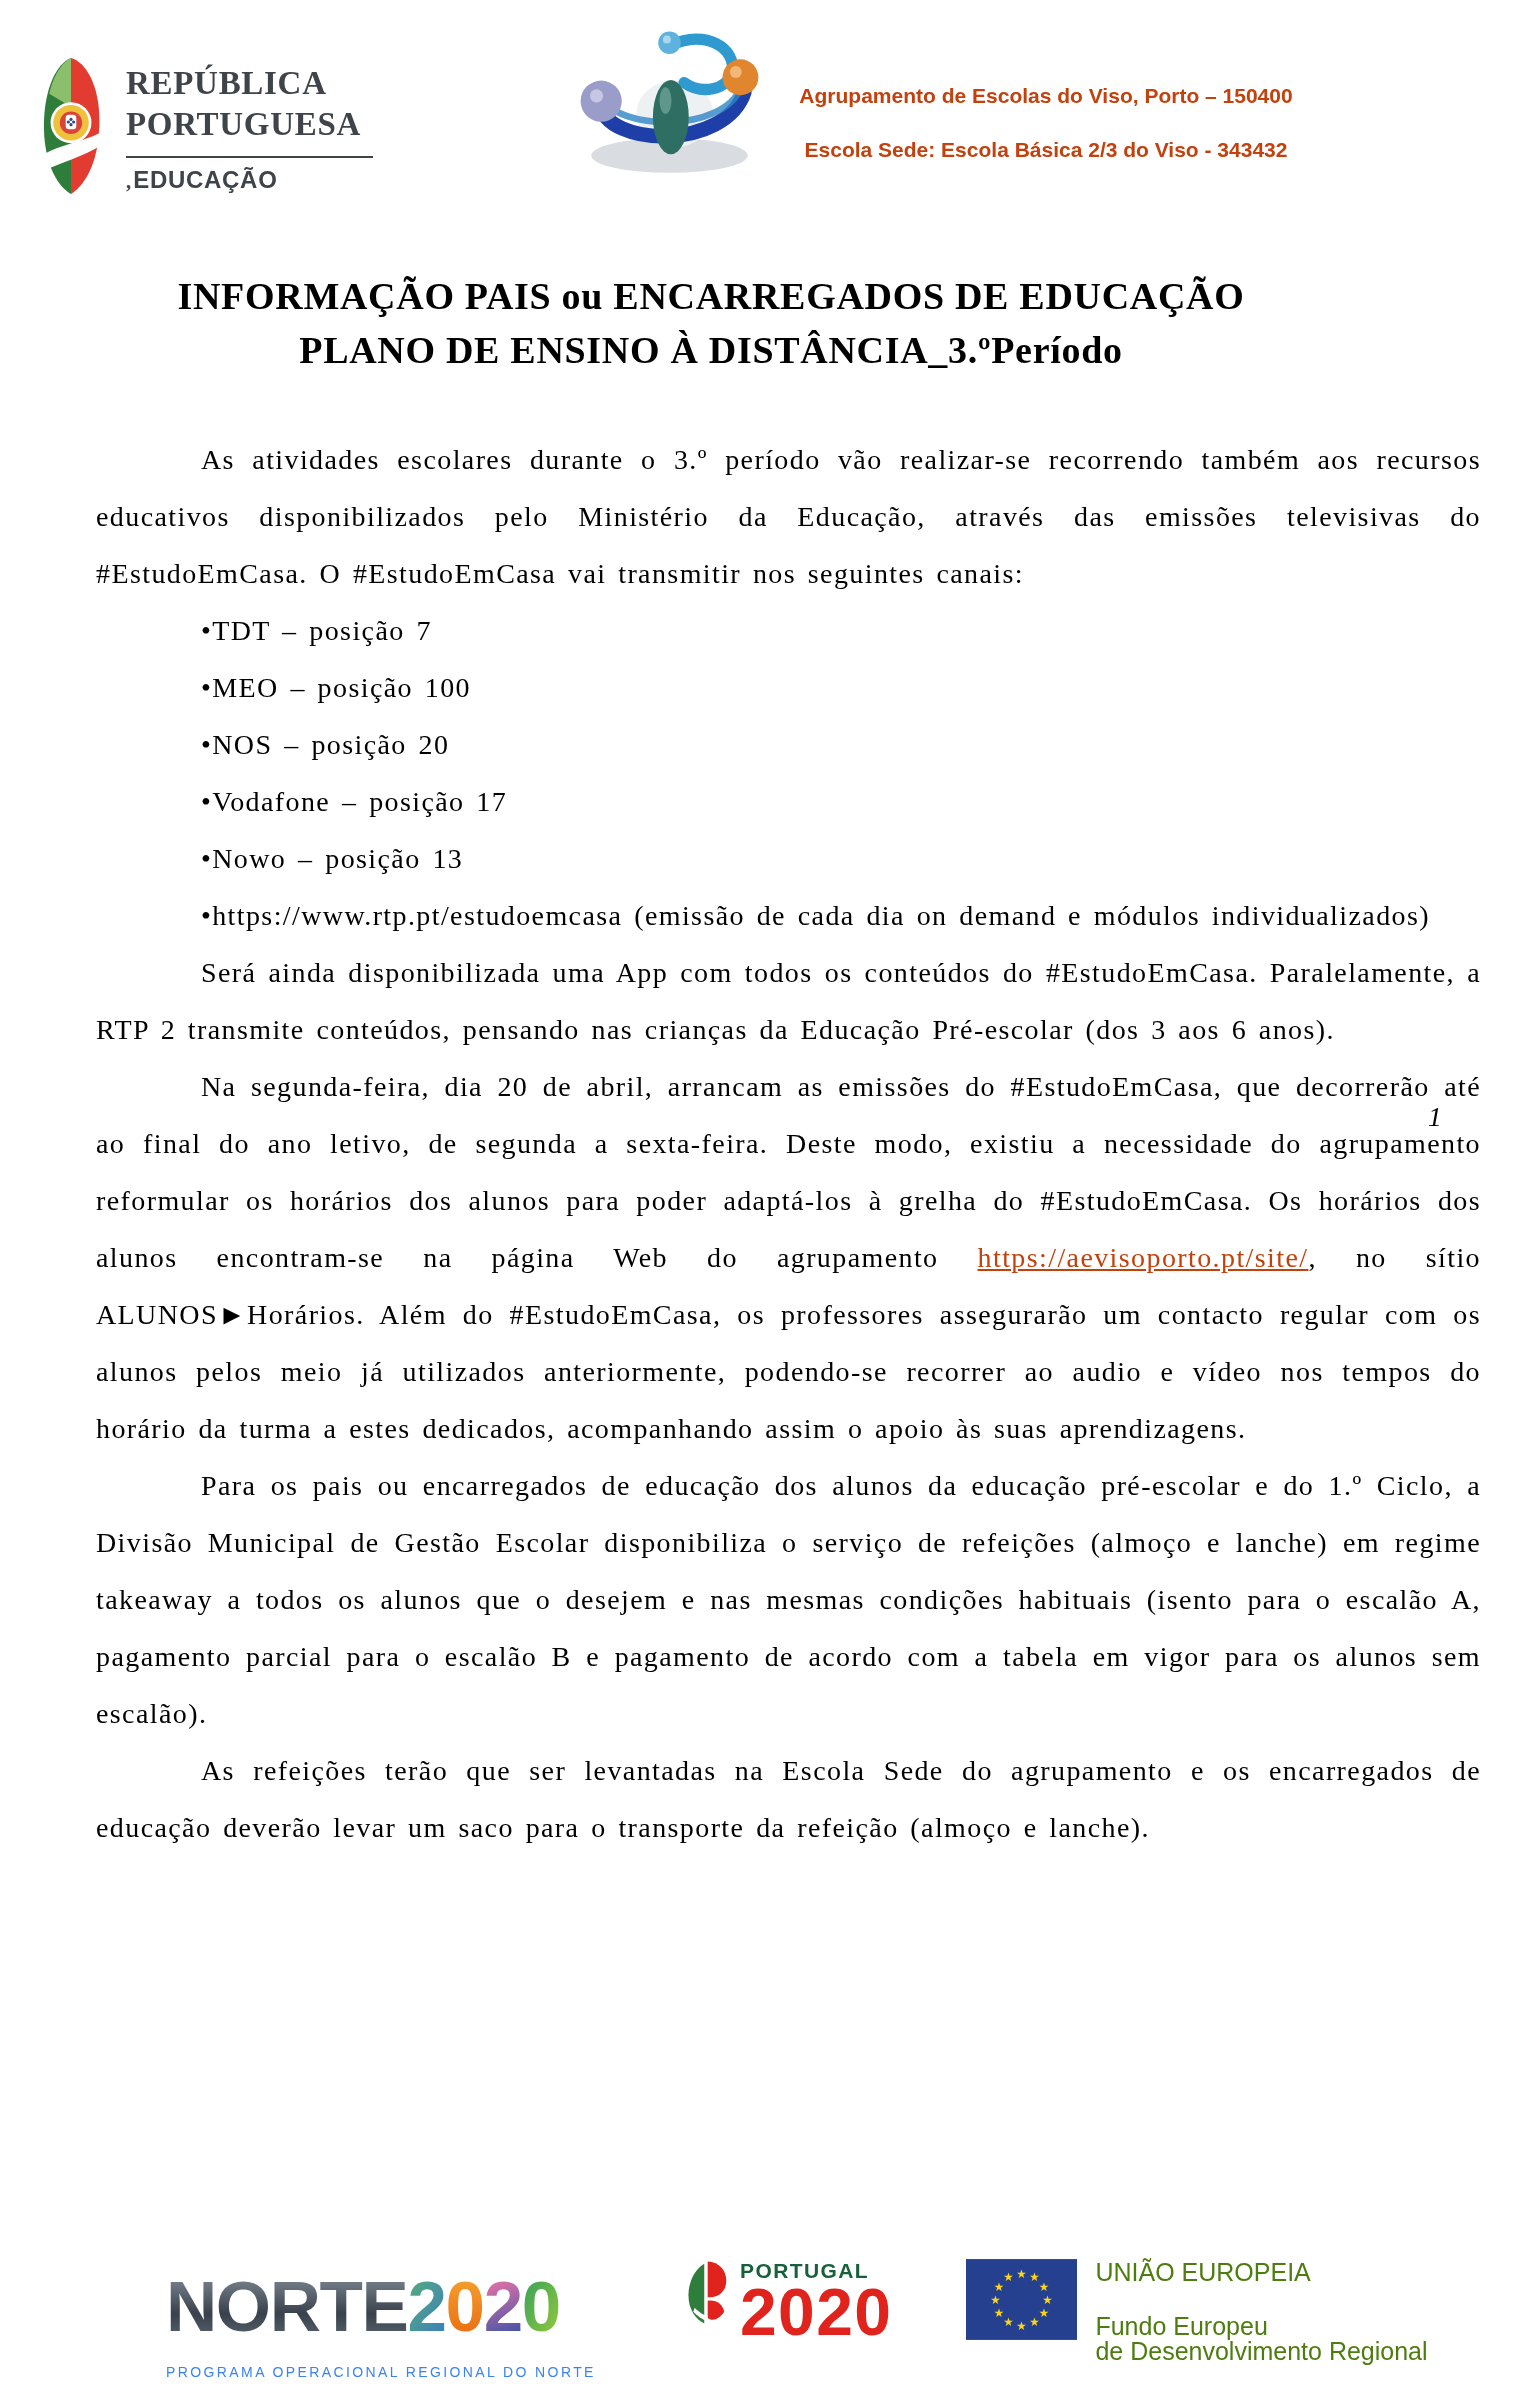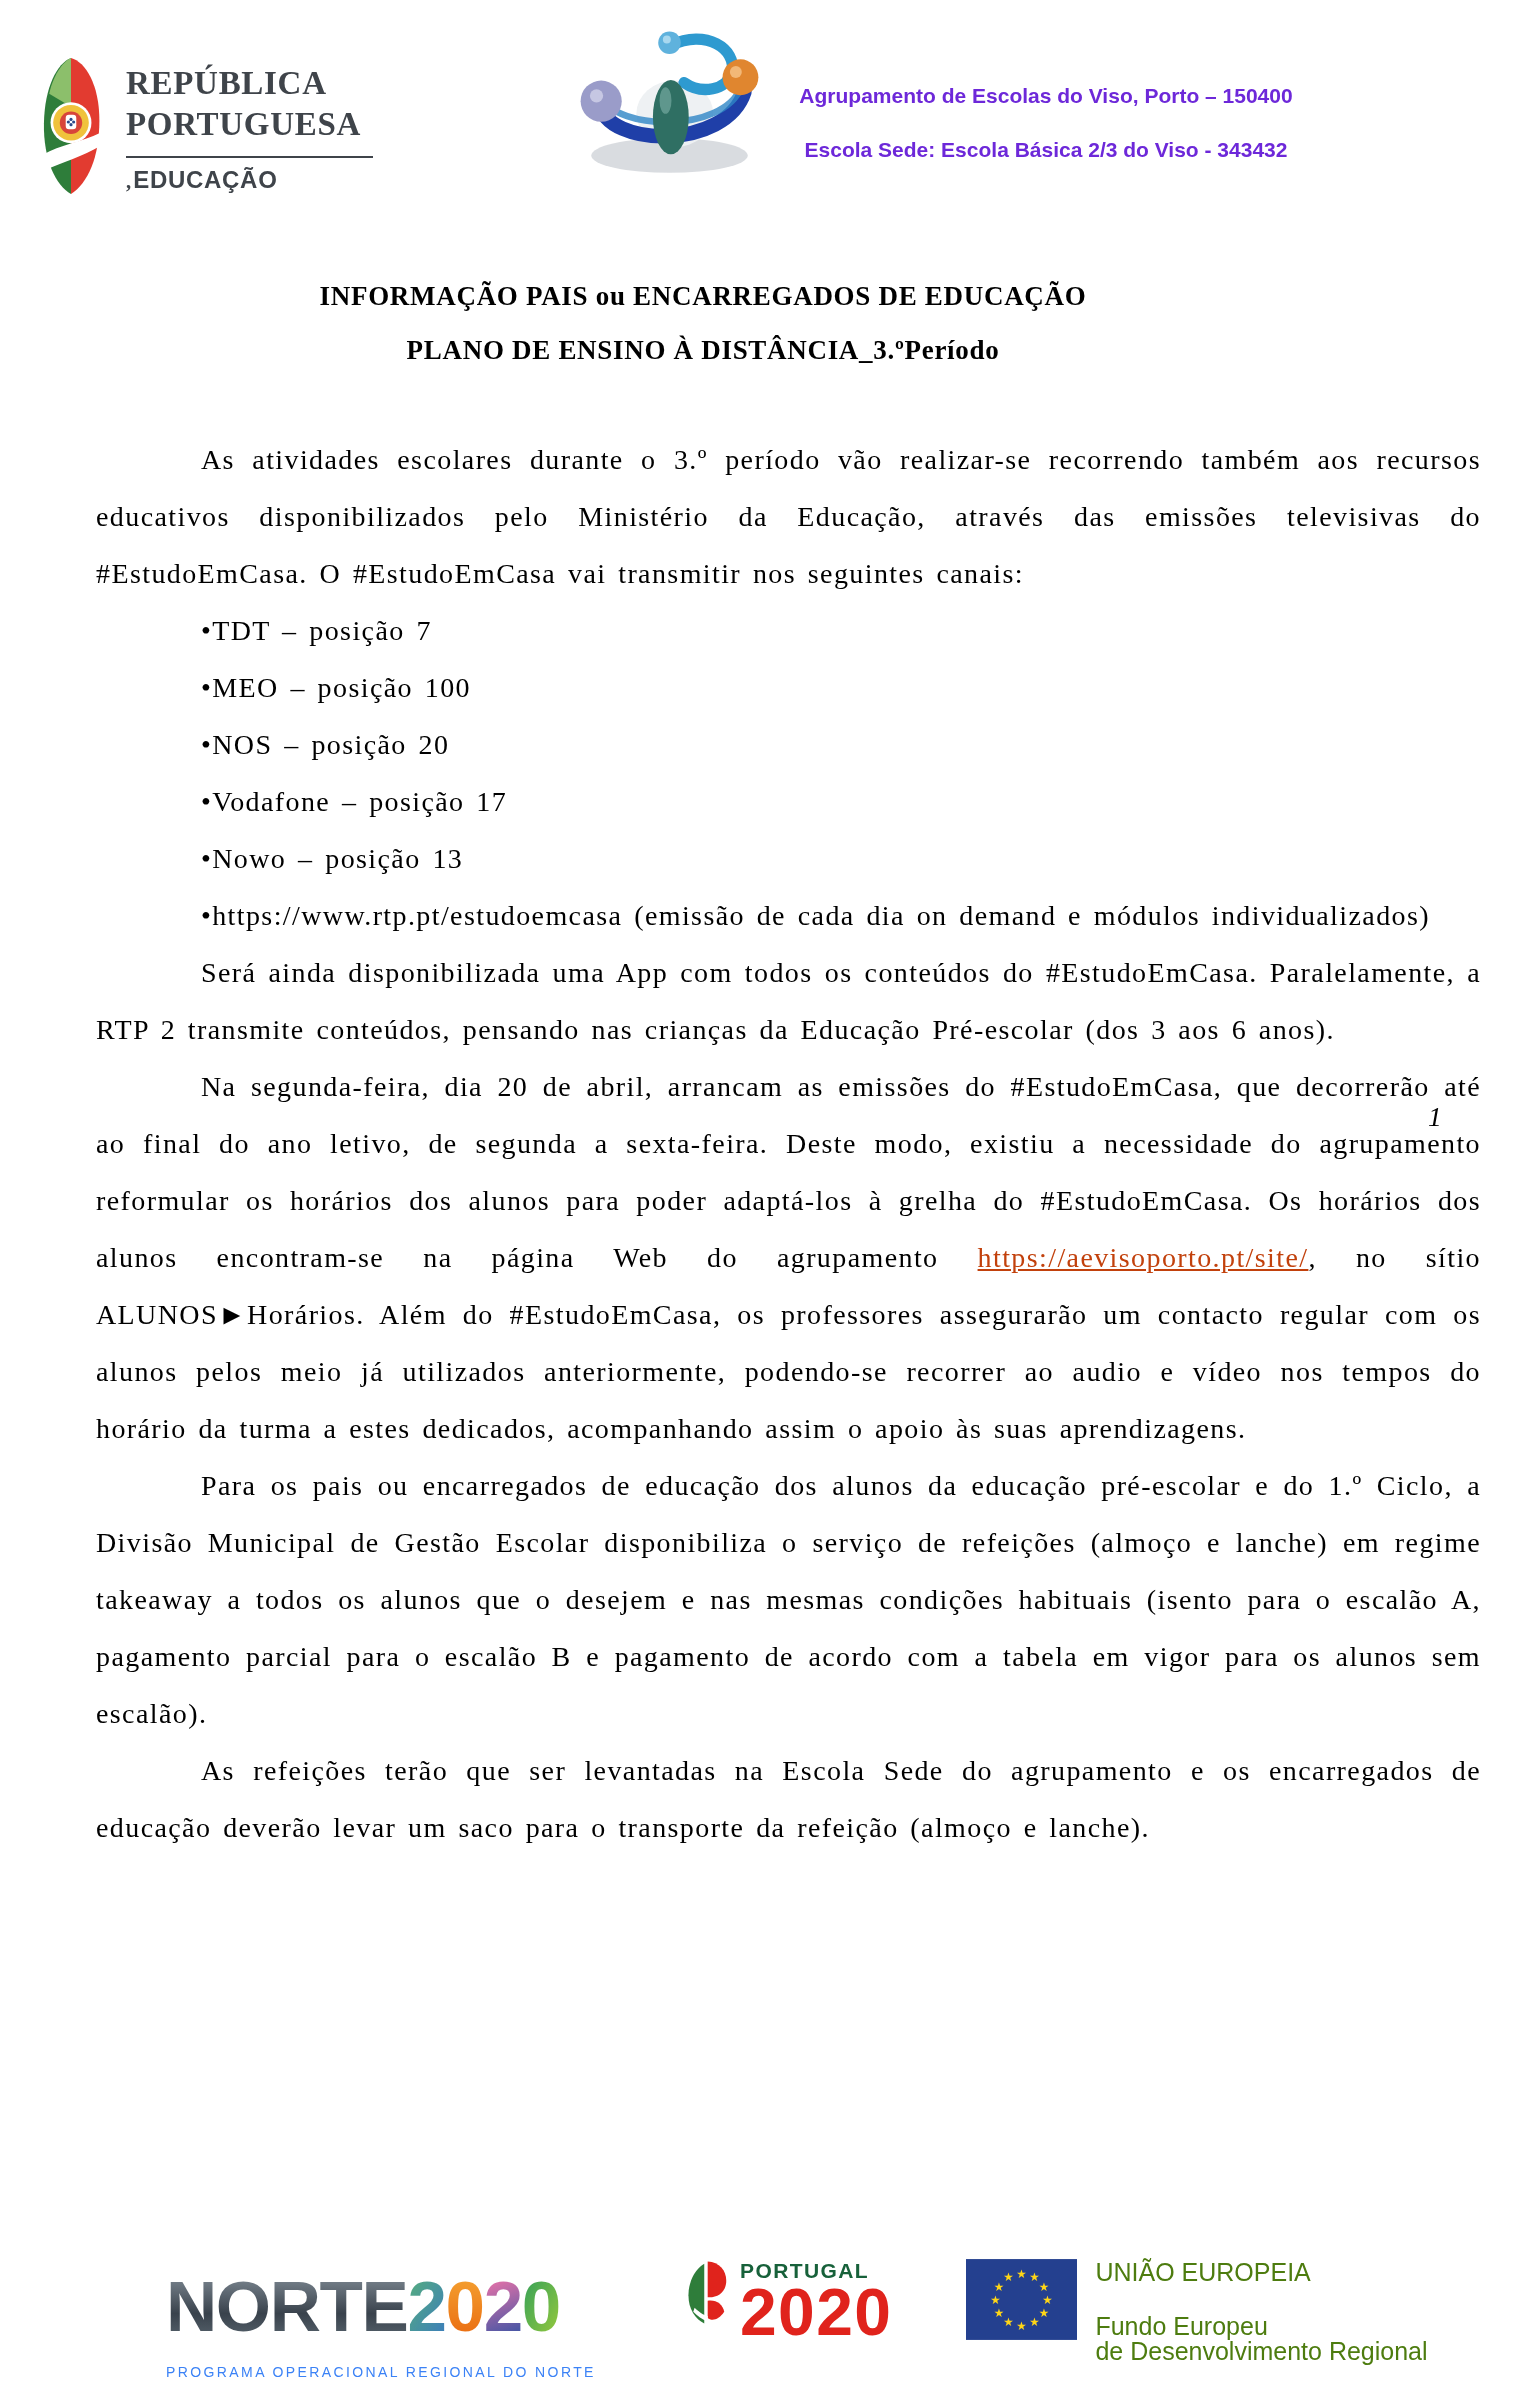--- a/index.html
+++ b/index.html
@@ -27,29 +27,29 @@
     font-weight:bold; font-size:24px; color:#3f444a; letter-spacing:0.7px;
   }
   .gov-dept .comma { font-family:"Liberation Serif", serif; font-size:20.6px; margin-right:1.4px; }
 
   .school-logo { position:absolute; left:570px; top:13.7px; }
 
   .school-info {
     position:absolute; left:766px; top:84px; width:560px;
     text-align:center;
     font-family:"Liberation Sans", sans-serif;
-    font-weight:bold; font-size:21px; color:#6d28d9;
+    font-weight:bold; font-size:21px; color:#c2410c;
   }
   .school-info .line2 { margin-top:30px; }
 
   
   .doc-title {
-    position:absolute; left:92px; top:269px; width:1222px;
+    position:absolute; left:100px; top:269px; width:1222px;
     text-align:center;
-    font-weight:bold; font-size:27px; line-height:54px;
+    font-weight:bold; font-size:38px; line-height:54px;
     letter-spacing:0.7px;
   }
 
   
   .content {
     position:absolute; left:96px; right:91px; top:431px;
     font-size:28px; line-height:57px;
     letter-spacing:1.4px; word-spacing:3.4px;
     text-align:justify;
   }

